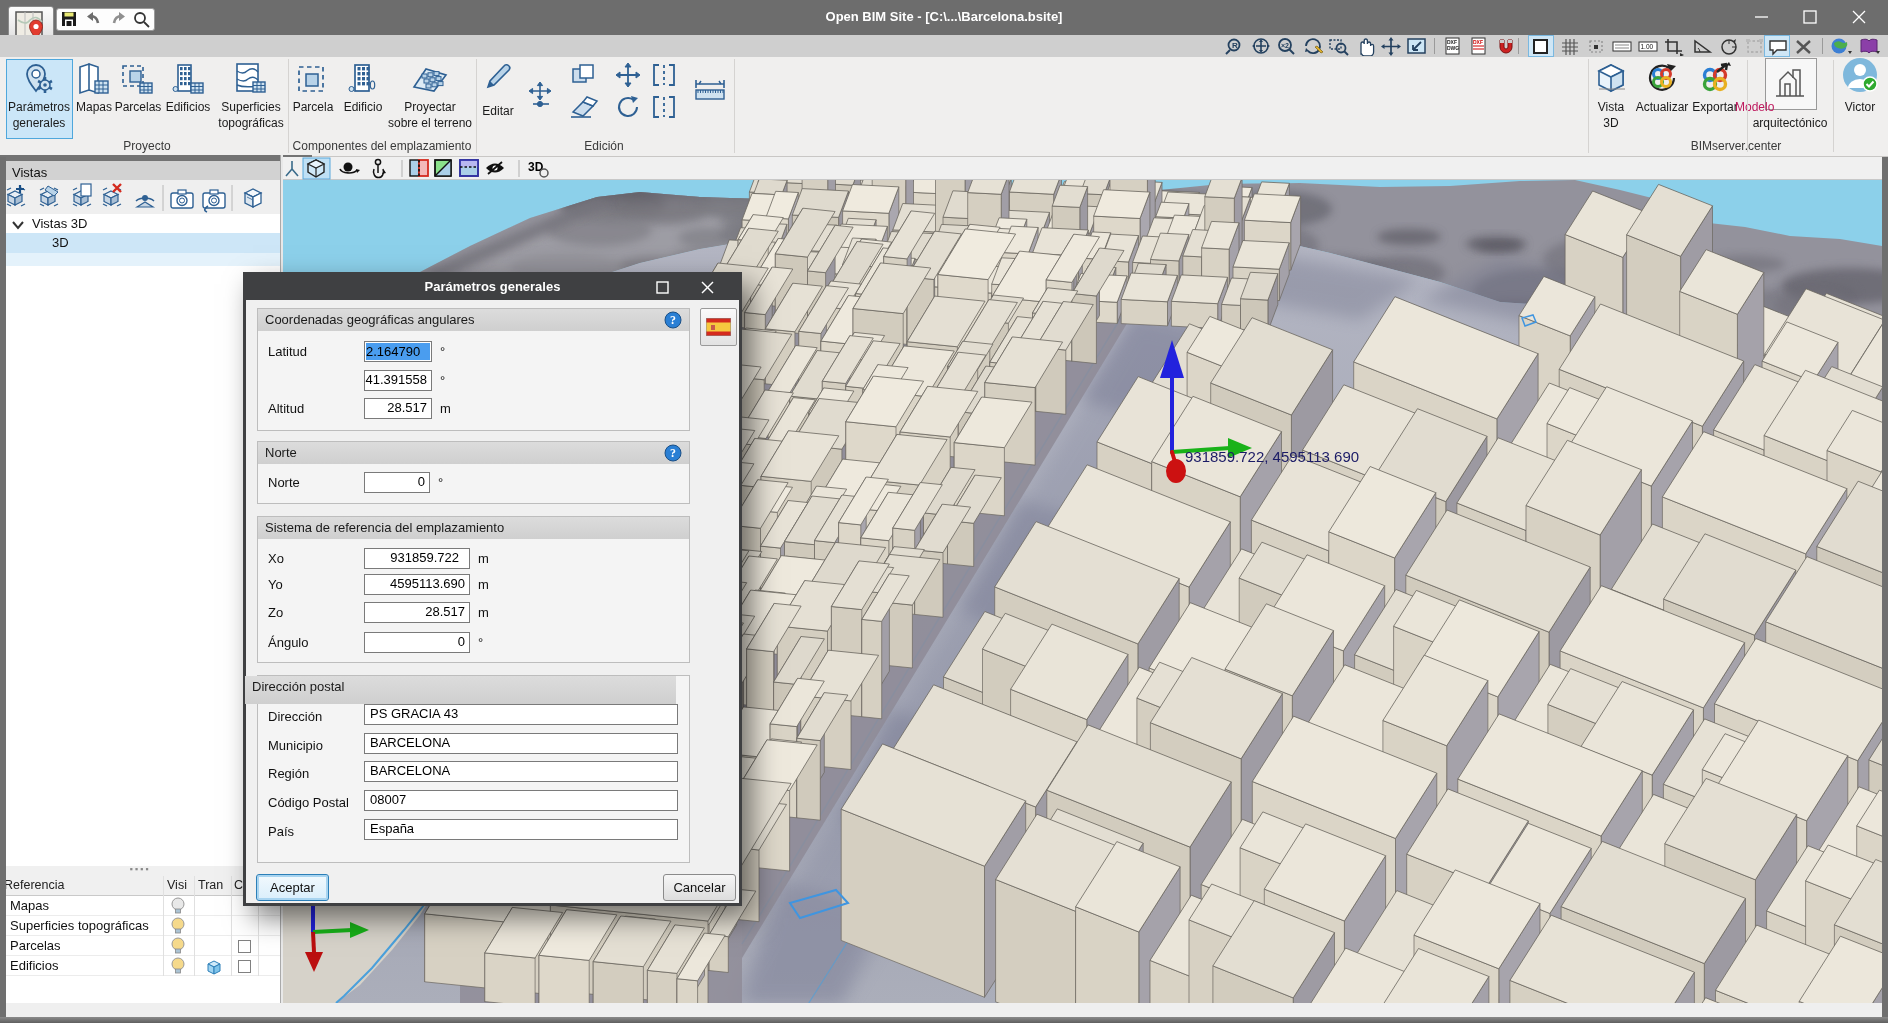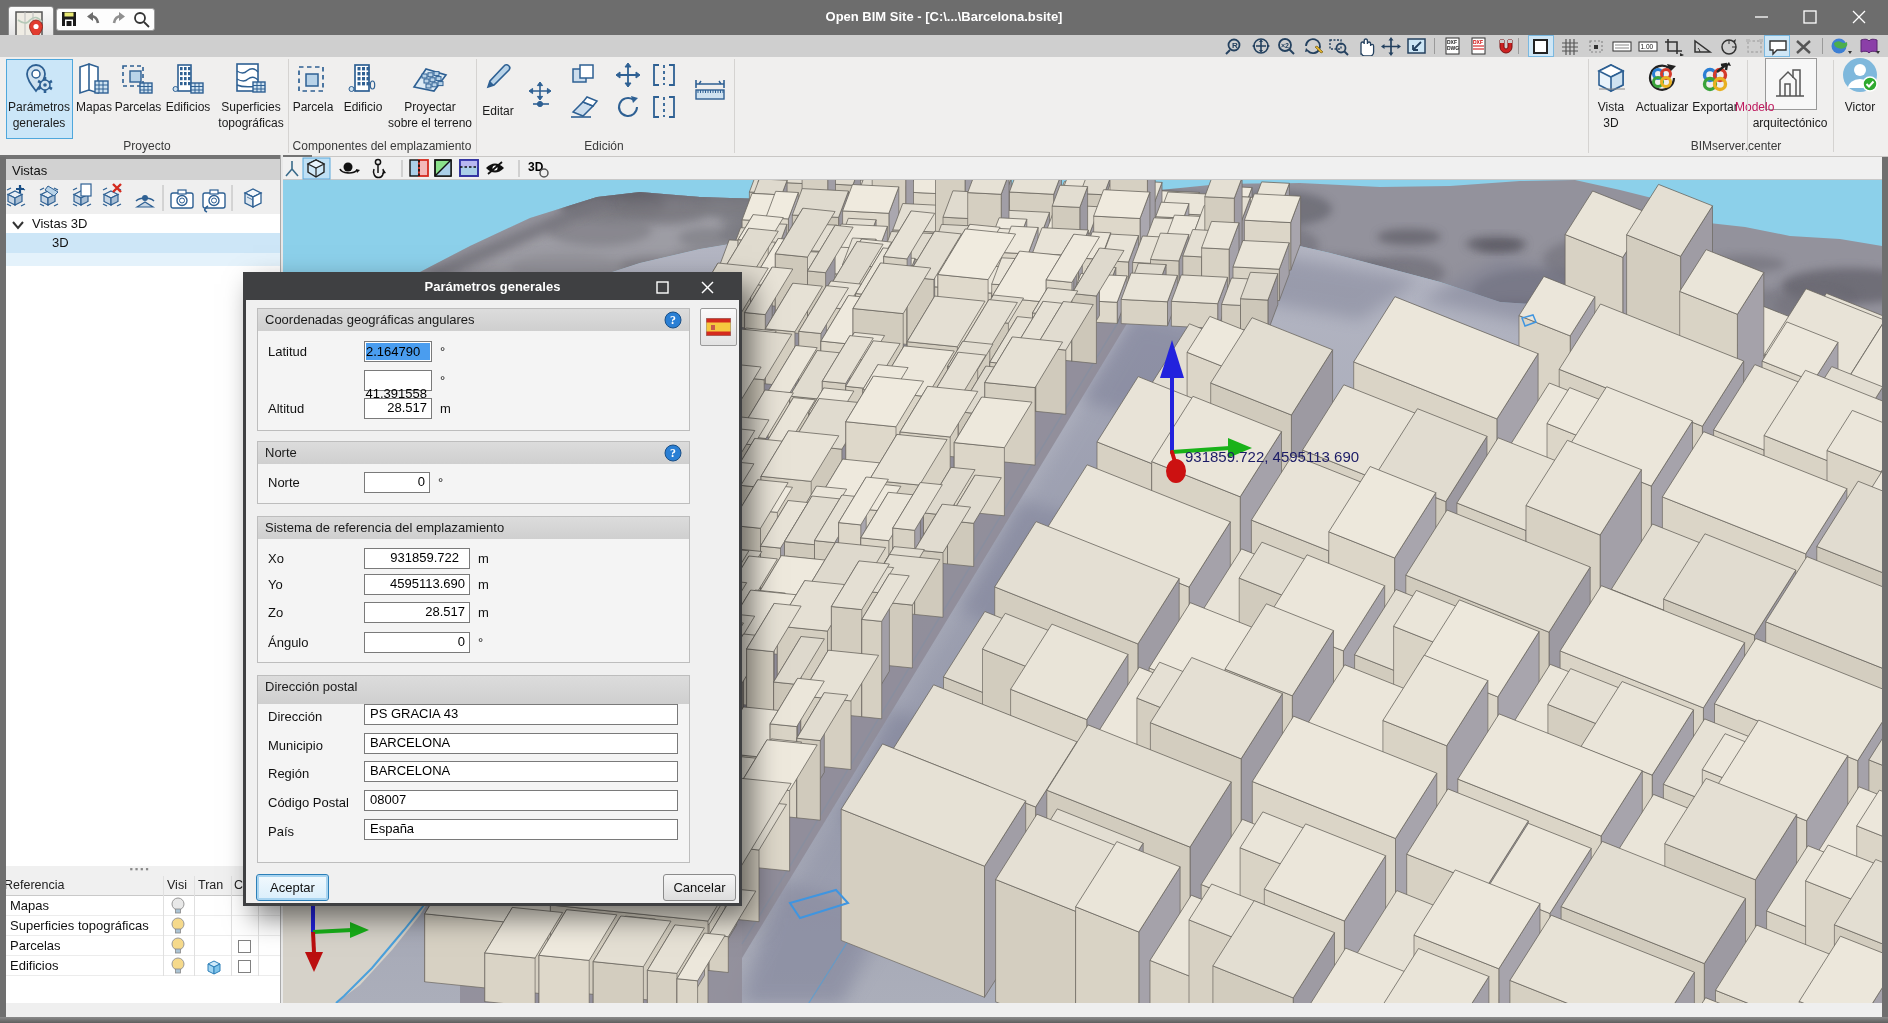--- a/index.html
+++ b/index.html
@@ -340,21 +340,21 @@
 <div class="abs" style="left:460px;top:104px;width:76px;text-align:center;font-size:12px;color:#1a1a1a">Editar</div>
 <div class="abs" style="left:1573px;top:100px;width:76px;text-align:center;font-size:12px;color:#1a1a1a">Vista</div>
 <div class="abs" style="left:1573px;top:116px;width:76px;text-align:center;font-size:12px;color:#1a1a1a">3D</div>
 <div class="abs" style="left:1622px;top:100px;width:80px;text-align:center;font-size:12px;color:#1a1a1a">Actualizar</div>
 <div class="abs" style="left:1675px;top:100px;width:80px;text-align:center;font-size:12px;color:#1a1a1a">Exportar</div>
 <div class="abs" style="left:1735px;top:100px;width:110px;text-align:left;font-size:12px;color:#be185d">Modelo</div>
 <div class="abs" style="left:1735px;top:116px;width:110px;text-align:center;font-size:12px;color:#1a1a1a">arquitectónico</div>
 <div class="abs" style="left:1830px;top:100px;width:60px;text-align:center;font-size:12px;color:#1a1a1a">Victor</div>
 <div class="abs" style="left:1747px;top:60px;width:1px;height:92px;background:#d5d3d1"></div>
 <div class="abs" style="left:1833px;top:60px;width:1px;height:92px;background:#d5d3d1"></div>
-<div class="abs" style="left:0px;top:155px;width:312px;height:25px;background:#d2d2d2;border-top:4px solid #737373;font-size:13px;color:#111;line-height:24px"><span style="margin-left:12px">Vistas</span></div>
+<div class="abs" style="left:0px;top:155px;width:312px;height:25px;background:#d2d2d2;border-top:6px solid #737373;font-size:13px;color:#111;line-height:24px"><span style="margin-left:12px">Vistas</span></div>
 <div class="abs" style="left:0px;top:180px;width:280px;height:34px;background:#efefef"></div>
 <svg class="abs" style="left:0px;top:180px" width="280" height="34" viewBox="0 0 280 34">
     <g transform="translate(5,8)">
       <path d="M2,2 l4,-2 M16,0 l4,2 M2,16 l4,2 M20,16 l-4,2" stroke="#2e6093" stroke-width="1.3" fill="none"></path>
       <polygon points="10,3 17,6.5 10,10 3,6.5" fill="#e8eef4" stroke="#2e6093" stroke-width="1.2"></polygon>
       <polygon points="3,6.5 10,10 10,17 3,13.5" fill="#c8d6e4" stroke="#2e6093" stroke-width="1.2"></polygon>
       <polygon points="17,6.5 10,10 10,17 17,13.5" fill="#aabfd4" stroke="#2e6093" stroke-width="1.2"></polygon>
       <path d="M15,-3 l0,8 M11,1 l8,0" stroke="#1a4f86" stroke-width="2.2"></path>
     </g>
     <g transform="translate(38,8)">
@@ -1905,21 +1905,21 @@
 <div class="abs" style="left:258px;top:309px;width:431px;height:22px;background:linear-gradient(#dcdcdc,#cfcfcf);z-index:11;font-size:13px;color:#1a1a1a;line-height:21px"><span style="margin-left:7px">Coordenadas geográficas angulares</span></div>
 <svg class="abs" style="left:664px;top:311px;z-index:12" width="18" height="18">
     <circle cx="9" cy="9" r="8" fill="#2a7fd4" stroke="#1a4f86"></circle>
     <text x="9" y="13" font-size="12" font-weight="bold" fill="#fff" text-anchor="middle" font-family="Liberation Serif,serif">?</text>
   </svg>
 <div class="abs" style="left:268px;top:344px;font-size:13px;color:#111;z-index:12">Latitud</div>
 <div class="abs" style="left:364px;top:341px;width:68px;height:21px;background:#fff;border:1px solid #7a7a7a;z-index:12"></div>
 <div class="abs" style="left:366px;top:343px;width:64px;height:17px;background:#4a9def;z-index:13;font-size:13px;color:#000;text-align:right;line-height:17px"><span style="margin-right:18px">2.164790</span></div>
 <div class="abs" style="left:440px;top:344px;font-size:13px;color:#111;z-index:12">°</div>
 <div class="abs" style="left:364px;top:370px;width:68px;height:21px;background:#fff;border:1px solid #7a7a7a;z-index:12"></div>
-<div class="abs" style="left:364px;top:384px;width:68px;height:21px;z-index:13;font-size:13px;color:#000;text-align:right;line-height:20px"><span style="margin-right:5px;display:inline-block">41.391558</span></div>
+<div class="abs" style="left:364px;top:370px;width:68px;height:21px;z-index:13;font-size:13px;color:#000;text-align:right;line-height:20px"><span style="margin-right:5px;display:inline-block">41.391558</span></div>
 <div class="abs" style="left:440px;top:373px;font-size:13px;color:#111;z-index:12">°</div>
 <div class="abs" style="left:268px;top:401px;font-size:13px;color:#111;z-index:12">Altitud</div>
 <div class="abs" style="left:364px;top:398px;width:68px;height:21px;background:#fff;border:1px solid #7a7a7a;z-index:12"></div>
 <div class="abs" style="left:364px;top:398px;width:68px;height:21px;z-index:13;font-size:13px;color:#000;text-align:right;line-height:20px"><span style="margin-right:5px;display:inline-block">28.517</span></div>
 <div class="abs" style="left:440px;top:401px;font-size:13px;color:#111;z-index:12">m</div>
 <div class="abs" style="left:257px;top:441px;width:433px;height:63px;background:#f4f4f4;border:1px solid #bdbdbd;z-index:11"></div>
 <div class="abs" style="left:258px;top:442px;width:431px;height:22px;background:linear-gradient(#dcdcdc,#cfcfcf);z-index:11;font-size:13px;color:#1a1a1a;line-height:21px"><span style="margin-left:7px">Norte</span></div>
 <svg class="abs" style="left:664px;top:444px;z-index:12" width="18" height="18">
     <circle cx="9" cy="9" r="8" fill="#2a7fd4" stroke="#1a4f86"></circle>
     <text x="9" y="13" font-size="12" font-weight="bold" fill="#fff" text-anchor="middle" font-family="Liberation Serif,serif">?</text>
@@ -1940,21 +1940,21 @@
 <div class="abs" style="left:478px;top:577px;font-size:13px;color:#111;z-index:12">m</div>
 <div class="abs" style="left:268px;top:605px;font-size:13px;color:#111;z-index:12">Zo</div>
 <div class="abs" style="left:364px;top:602px;width:106px;height:21px;background:#fff;border:1px solid #7a7a7a;z-index:12"></div>
 <div class="abs" style="left:364px;top:602px;width:106px;height:21px;z-index:13;font-size:13px;color:#000;text-align:right;line-height:20px"><span style="margin-right:5px;display:inline-block">28.517</span></div>
 <div class="abs" style="left:478px;top:605px;font-size:13px;color:#111;z-index:12">m</div>
 <div class="abs" style="left:268px;top:635px;font-size:13px;color:#111;z-index:12">Ángulo</div>
 <div class="abs" style="left:364px;top:632px;width:106px;height:21px;background:#fff;border:1px solid #7a7a7a;z-index:12"></div>
 <div class="abs" style="left:364px;top:632px;width:106px;height:21px;z-index:13;font-size:13px;color:#000;text-align:right;line-height:20px"><span style="margin-right:5px;display:inline-block">0</span></div>
 <div class="abs" style="left:478px;top:635px;font-size:13px;color:#111;z-index:12">°</div>
 <div class="abs" style="left:257px;top:675px;width:433px;height:188px;background:#f4f4f4;border:1px solid #bdbdbd;z-index:11"></div>
-<div class="abs" style="left:258px;top:676px;width:431px;height:28px;background:linear-gradient(#dcdcdc,#cfcfcf);z-index:11;font-size:13px;color:#1a1a1a;line-height:21px"><span style="margin-left:7px">Dirección postal</span></div>
+<div class="abs" style="left:245px;top:676px;width:431px;height:28px;background:linear-gradient(#dcdcdc,#cfcfcf);z-index:11;font-size:13px;color:#1a1a1a;line-height:21px"><span style="margin-left:7px">Dirección postal</span></div>
 <div class="abs" style="left:268px;top:709px;font-size:13px;color:#111;z-index:12">Dirección</div>
 <div class="abs" style="left:364px;top:704px;width:314px;height:21px;background:#fff;border:1px solid #7a7a7a;z-index:12"></div>
 <div class="abs" style="left:364px;top:704px;width:314px;height:21px;z-index:13;font-size:13px;color:#000;text-align:left;line-height:20px"><span style="margin-left:6px;display:inline-block">PS GRACIA 43</span></div>
 <div class="abs" style="left:268px;top:738px;font-size:13px;color:#111;z-index:12">Municipio</div>
 <div class="abs" style="left:364px;top:733px;width:314px;height:21px;background:#fff;border:1px solid #7a7a7a;z-index:12"></div>
 <div class="abs" style="left:364px;top:733px;width:314px;height:21px;z-index:13;font-size:13px;color:#000;text-align:left;line-height:20px"><span style="margin-left:6px;display:inline-block">BARCELONA</span></div>
 <div class="abs" style="left:268px;top:766px;font-size:13px;color:#111;z-index:12">Región</div>
 <div class="abs" style="left:364px;top:761px;width:314px;height:21px;background:#fff;border:1px solid #7a7a7a;z-index:12"></div>
 <div class="abs" style="left:364px;top:761px;width:314px;height:21px;z-index:13;font-size:13px;color:#000;text-align:left;line-height:20px"><span style="margin-left:6px;display:inline-block">BARCELONA</span></div>
 <div class="abs" style="left:268px;top:795px;font-size:13px;color:#111;z-index:12">Código Postal</div>

